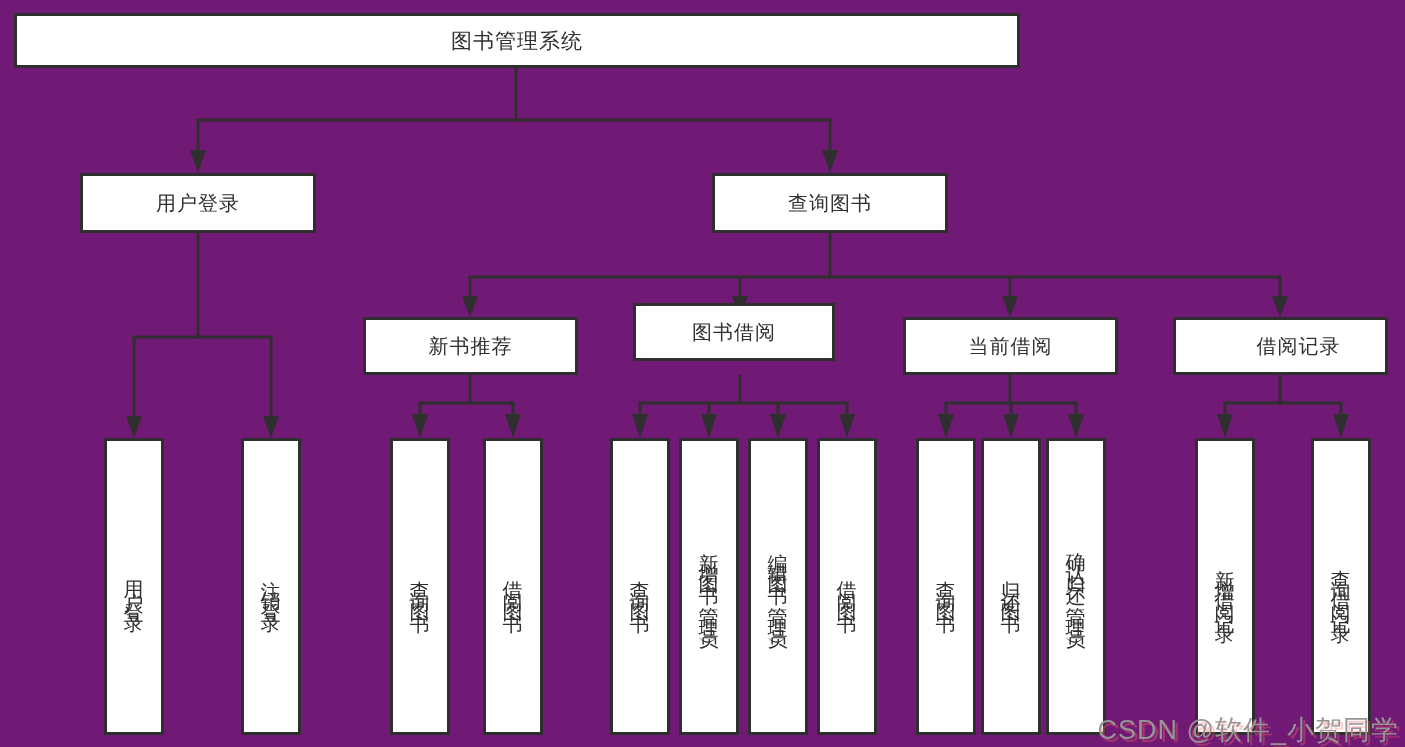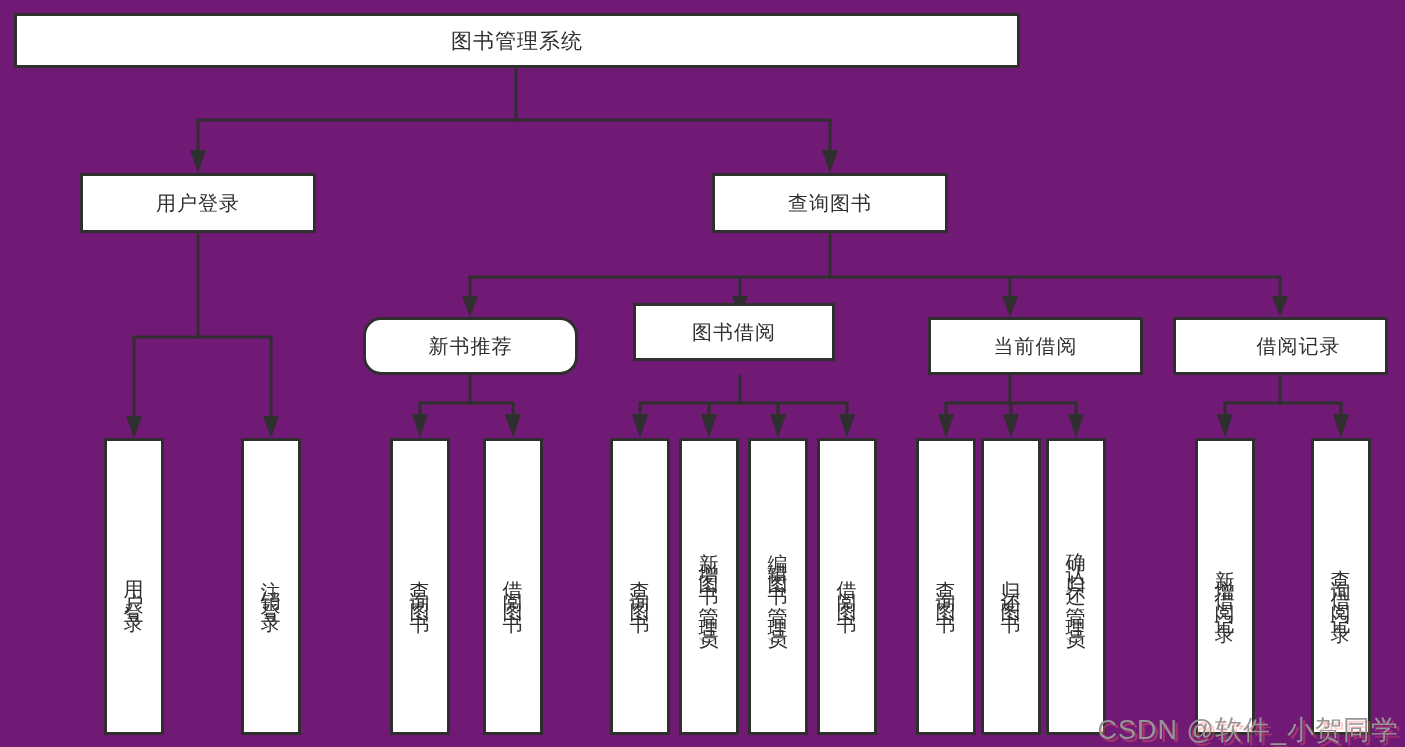--- a/index.html
+++ b/index.html
@@ -138,27 +138,27 @@
     <span>图书管理系统</span>
   </div>
 
   <div class="node" style="left:80px; top:173px; width:236px; height:60px;">
     <span>用户登录</span>
   </div>
   <div class="node" style="left:712px; top:173px; width:236px; height:60px;">
     <span>查询图书</span>
   </div>
 
-  <div class="node" style="left:363px; top:317px; width:215px; height:58px;border-radius:18px;">
+  <div class="node" style="left:363px; top:317px; width:215px; height:58px;">
     <span>新书推荐</span>
   </div>
   <div class="node" style="left:633px; top:303px; width:202px; height:58px;">
     <span>图书借阅</span>
   </div>
-  <div class="node" style="left:903px; top:317px; width:215px; height:58px;margin-left:25px;">
+  <div class="node" style="left:903px; top:317px; width:215px; height:58px;">
     <span>当前借阅</span>
   </div>
   <div class="node" style="left:1173px; top:317px; width:215px; height:58px;padding-left:36px;">
     <span>借阅记录</span>
   </div>
 
   <div class="node leaf" style="left:104px; top:438px; width:60px; height:297px;">
     <span>用户登录</span>
   </div>
   <div class="node leaf" style="left:241px; top:438px; width:60px; height:297px;">

